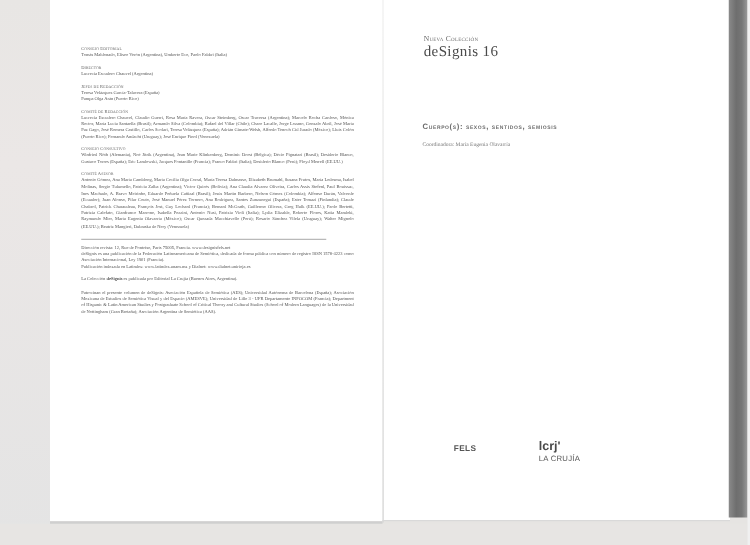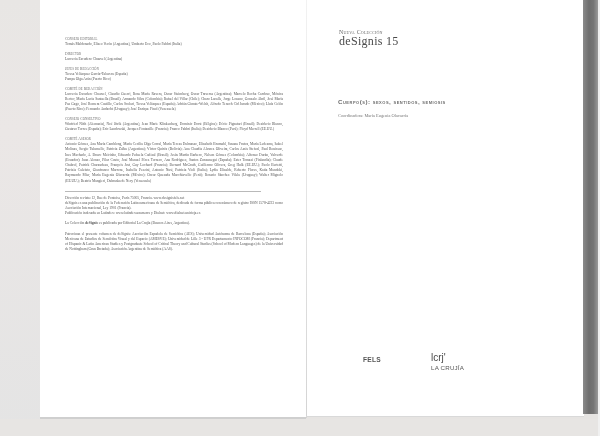--- a/index.html
+++ b/index.html
@@ -81,21 +81,21 @@
       font-size: 4.4px; color: #777;
     }
     .logo-fels {
       position: absolute; left: 363px; top: 356px;
       font-family: "Liberation Sans", sans-serif;
       font-size: 6.6px; font-weight: bold; color: #555; letter-spacing: 0.3px;
     }
     .logo-crujia { position: absolute; left: 431px; top: 353px; }
     .logo-crujia-mark {
       font-family: "Liberation Sans", sans-serif;
-      font-size: 10px; font-weight: normal; color: #4a4a4a; line-height: 10px;
+      font-size: 10px; font-weight: bold; color: #4a4a4a; line-height: 10px;
     }
     .logo-crujia-name {
       font-family: "Liberation Sans", sans-serif;
       font-size: 6.2px; color: #555; letter-spacing: 0.2px; margin-top: 1px;
     }
   </style>
 </head>
 <body>
 
 <div class="scan-bg-left"></div>
@@ -145,21 +145,21 @@
   </div>
 
   <div class="pub">
     <span>La Colección </span><b>deSignis</b><span> es publicada por Editorial La Crujía (Buenos Aires, Argentina).</span>
   </div>
 
   <div class="pub" style="margin-top: 6px;">Patrocinan el presente volumen de deSignis: Asociación Española de Semiótica (AES); Universidad Autónoma de Barcelona (España); Asociación Mexicana de Estudios de Semiótica Visual y del Espacio (AMESVE); Universidad de Lille 3 - UFR Departamento INFOCOM (Francia); Department of Hispanic &amp; Latin American Studies y Postgraduate School of Critical Theory and Cultural Studies (School of Modern Languages) de la Universidad de Nottingham (Gran Bretaña); Asociación Argentina de Semiótica (AAS).</div>
 </div>
 
 <div class="series-label">Nueva Colección</div>
-<div class="series-title">deSignis 15</div>
+<div class="series-title">deSignis 16</div>
 <div class="book-title">Cuerpo(s): sexos, sentidos, semiosis</div>
 <div class="coordinator">Coordinadora: María Eugenia Olavarría</div>
 
 <div class="logo-fels">FELS</div>
 <div class="logo-crujia">
   <div class="logo-crujia-mark">lcrj'</div>
   <div class="logo-crujia-name">LA CRUJÍA</div>
 </div>
 
 </body></html>

